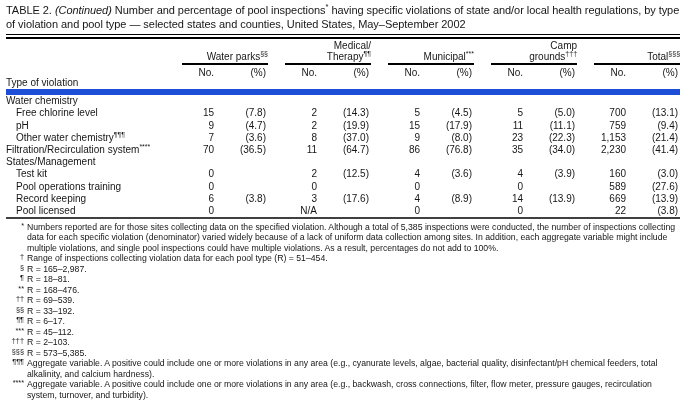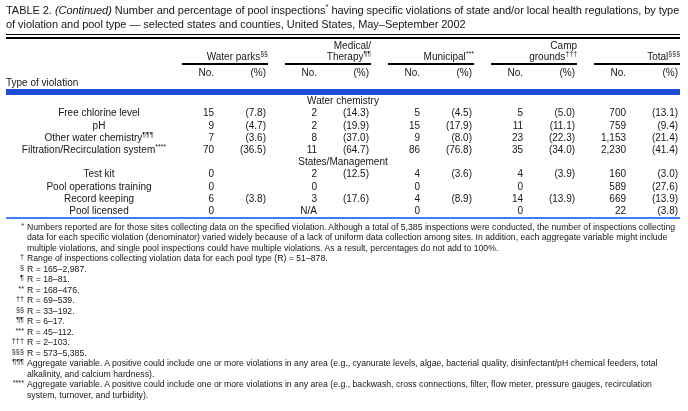--- a/index.html
+++ b/index.html
@@ -18,23 +18,23 @@
   th,td{padding:0;font-size:10px;font-weight:normal;white-space:nowrap;overflow:visible}
   thead th{vertical-align:bottom}
   th.label-h{text-align:left;vertical-align:bottom;padding-bottom:1px}
   th.group{text-align:right;border-bottom:2px solid #000;line-height:10.5px;padding-bottom:1px}
   th.group sup, td sup{font-size:7px;vertical-align:super;line-height:0}
   tr.subs th{height:13px;vertical-align:bottom;padding-bottom:11px}
   .hdr-bottom{border-bottom:6px solid #1d4ed8}
   th.sub-no,td.num{text-align:right;padding-right:8px}
   th.sub-pct,td.pct{text-align:right;padding-right:2px}
   tbody td{height:12.2px;line-height:12px;vertical-align:bottom}
-  td.label{text-align:center}
+  td.label{text-align:left}
   td.label.indent{padding-left:10px}
-  tbody tr:last-child td{border-bottom:2px solid #3b82f6}
+  tbody tr:last-child td{border-bottom:2px solid #404040}
 
   .footnotes{margin-top:3px}
   .fn{position:relative;margin:0;padding-left:21px;font-size:8.7px;line-height:10.5px;white-space:normal}
   .fn .fn-marker{position:absolute;left:0;top:-1px;width:18px;text-align:right;font-size:7.3px;line-height:10px}
 </style>
 </head>
 <body>
 
 <div class="page">
 
@@ -239,21 +239,21 @@
           <td class="pct"></td>
           <td class="gap"></td>
           <td class="num">22</td>
           <td class="pct">(3.8)</td>
         </tr>
       </tbody>
   </table>
 
   <div class="footnotes" id="footnotes">
       <p class="fn"><sup class="fn-marker">*</sup><span class="fn-text">Numbers reported are for those sites collecting data on the specified violation. Although a total of 5,385 inspections were conducted, the number of inspections collecting data for each specific violation (denominator) varied widely because of a lack of uniform data collection among sites. In addition, each aggregate variable might include multiple violations, and single pool inspections could have multiple violations. As a result, percentages do not add to 100%.</span></p>
-      <p class="fn"><sup class="fn-marker">†</sup><span class="fn-text">Range of inspections collecting violation data for each pool type (R) = 51–878.</span></p>
+      <p class="fn"><sup class="fn-marker">†</sup><span class="fn-text">Range of inspections collecting violation data for each pool type (R) = 51–454.</span></p>
       <p class="fn"><sup class="fn-marker">§</sup><span class="fn-text">R = 165–2,987.</span></p>
       <p class="fn"><sup class="fn-marker">¶</sup><span class="fn-text">R = 18–81.</span></p>
       <p class="fn"><sup class="fn-marker">**</sup><span class="fn-text">R = 168–476.</span></p>
       <p class="fn"><sup class="fn-marker">††</sup><span class="fn-text">R = 69–539.</span></p>
       <p class="fn"><sup class="fn-marker">§§</sup><span class="fn-text">R = 33–192.</span></p>
       <p class="fn"><sup class="fn-marker">¶¶</sup><span class="fn-text">R = 6–17.</span></p>
       <p class="fn"><sup class="fn-marker">***</sup><span class="fn-text">R = 45–112.</span></p>
       <p class="fn"><sup class="fn-marker">†††</sup><span class="fn-text">R = 2–103.</span></p>
       <p class="fn"><sup class="fn-marker">§§§</sup><span class="fn-text">R = 573–5,385.</span></p>
       <p class="fn"><sup class="fn-marker">¶¶¶</sup><span class="fn-text">Aggregate variable. A positive could include one or more violations in any area (e.g., cyanurate levels, algae, bacterial quality, disinfectant/pH chemical feeders, total alkalinity, and calcium hardness).</span></p>

